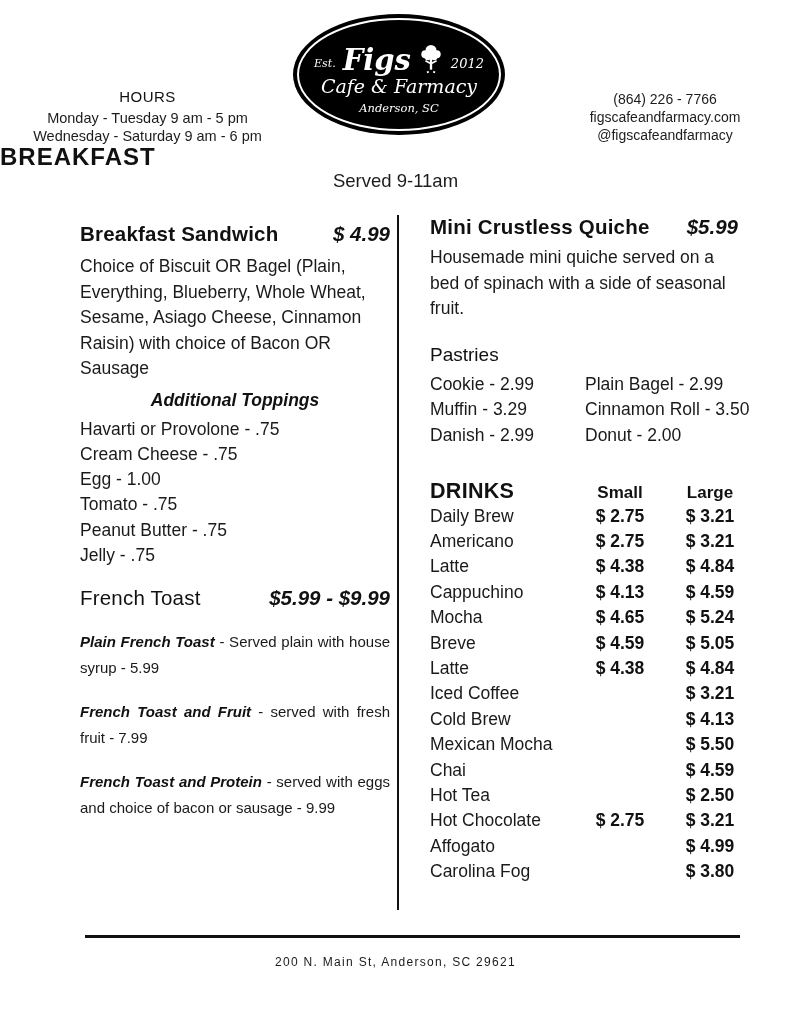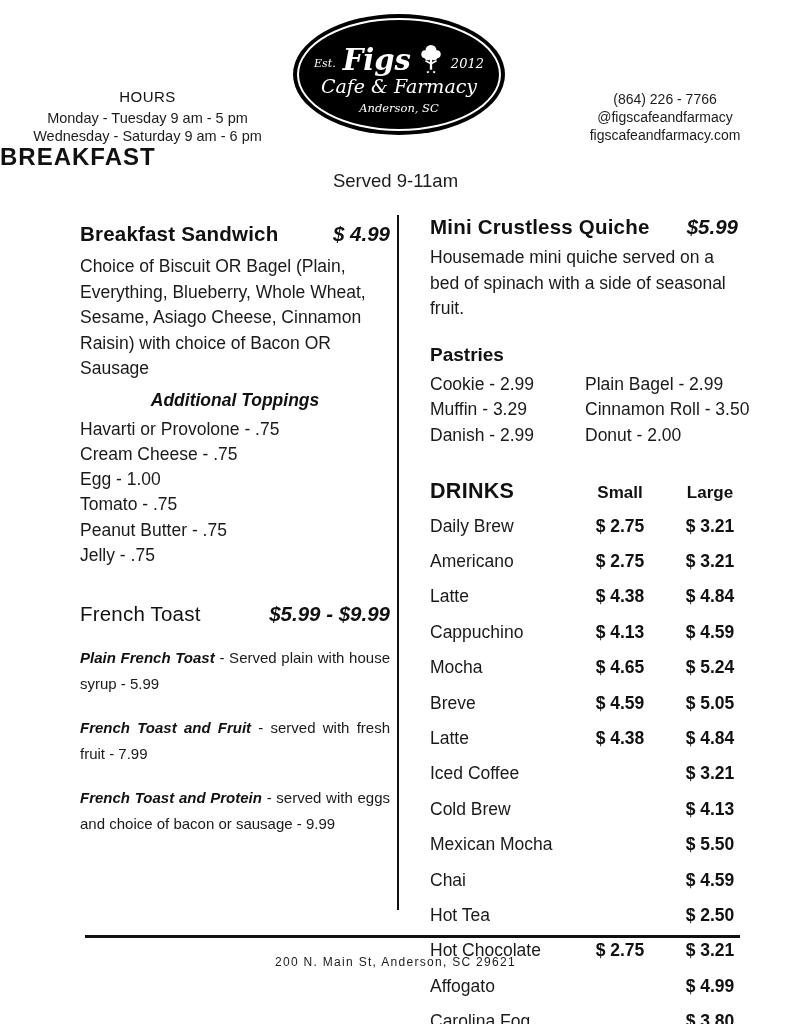--- a/index.html
+++ b/index.html
@@ -74,36 +74,36 @@
     font-size: 17.5px; line-height: 25.5px; color: #1a1a1a; margin-top: 8px;
   }
 
   .toppings { margin-top: 8px; }
   .toppings-title {
     text-align: center; font-size: 17.5px; font-weight: 700; font-style: italic;
     margin-bottom: 6px;
   }
   .toppings-list div { font-size: 17.5px; line-height: 25.3px; color: #1a1a1a; }
 
-  .french { margin-top: 34px; }
+  .french { margin-top: 18px; }
   .ft-item { margin-top: 19px; font-size: 15px; line-height: 25.5px; text-align: justify; color: #1a1a1a; }
   .ft-item .ft-name { font-weight: 700; font-style: italic; color: #111; }
 
   .quiche-desc { margin-top: 6px; }
 
   .pastries { margin-top: 22px; }
-  .pastries-title { font-size: 19px; font-weight: 700; margin-bottom: 6px; }
+  .pastries-title { font-size: 19px; font-weight: 400; margin-bottom: 6px; }
   .pastries-grid { display: grid; grid-template-columns: 155px 1fr; column-gap: 0; }
   .pastries-grid div { font-size: 17.5px; line-height: 25.7px; color: #1a1a1a; }
 
   .drinks { margin-top: 30px; }
   .drinks-header { display: flex; align-items: baseline; }
   .drinks-title { flex: 1; font-size: 21.5px; font-weight: 700; letter-spacing: 0.3px; }
   .size-col { width: 90px; text-align: center; font-size: 17px; font-weight: 600; }
-  .drink-row { display: flex; align-items: flex-end; margin-top: 10px; }
+  .drink-row { display: flex; align-items: flex-end; margin-top: 0; }
   .drink-row:first-of-type { margin-top: 9px; }
   .drink-name { flex: 1; font-size: 17.5px; line-height: 25.4px; color: #1a1a1a; }
   .drink-price { width: 90px; text-align: center; font-size: 17.5px; line-height: 25.4px; font-weight: 600; color: #111; }
 
   
   .footer-rule {
     position: absolute; left: 85px; top: 935px; width: 655px; height: 3px; background: #111111;
   }
   .footer-address {
     position: absolute; left: 0; top: 955px; width: 791px; text-align: center;
@@ -143,22 +143,22 @@
         </svg>
       </span>
       <span class="logo-year">2012</span>
     </div>
     <div class="logo-sub">Cafe &amp; Farmacy</div>
     <div class="logo-loc">Anderson, SC</div>
   </div>
 
   <div class="contact">
     <div>(864) 226 - 7766</div>
+    <div>figscafeandfarmacy.com</div>
     <div>@figscafeandfarmacy</div>
-    <div>figscafeandfarmacy.com</div>
   </div>
 
   <div class="menu-title">BREAKFAST</div>
   <div class="menu-subtitle">Served 9-11am</div>
 
   <div class="divider-v"></div>
 
   <div class="col-left">
 
     <div class="item-head">

